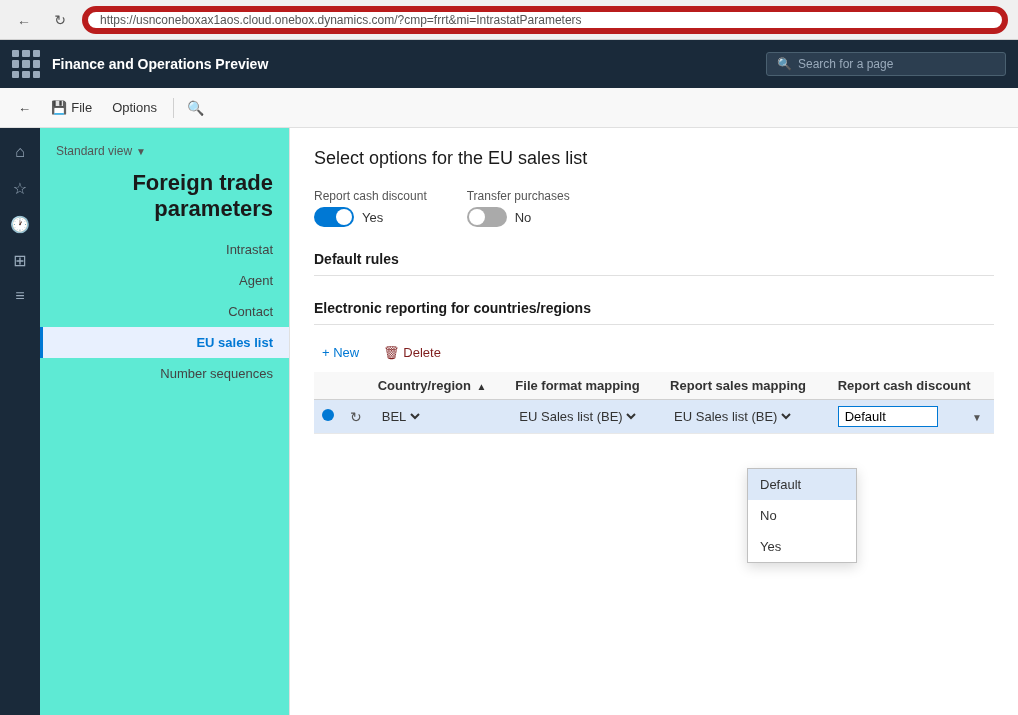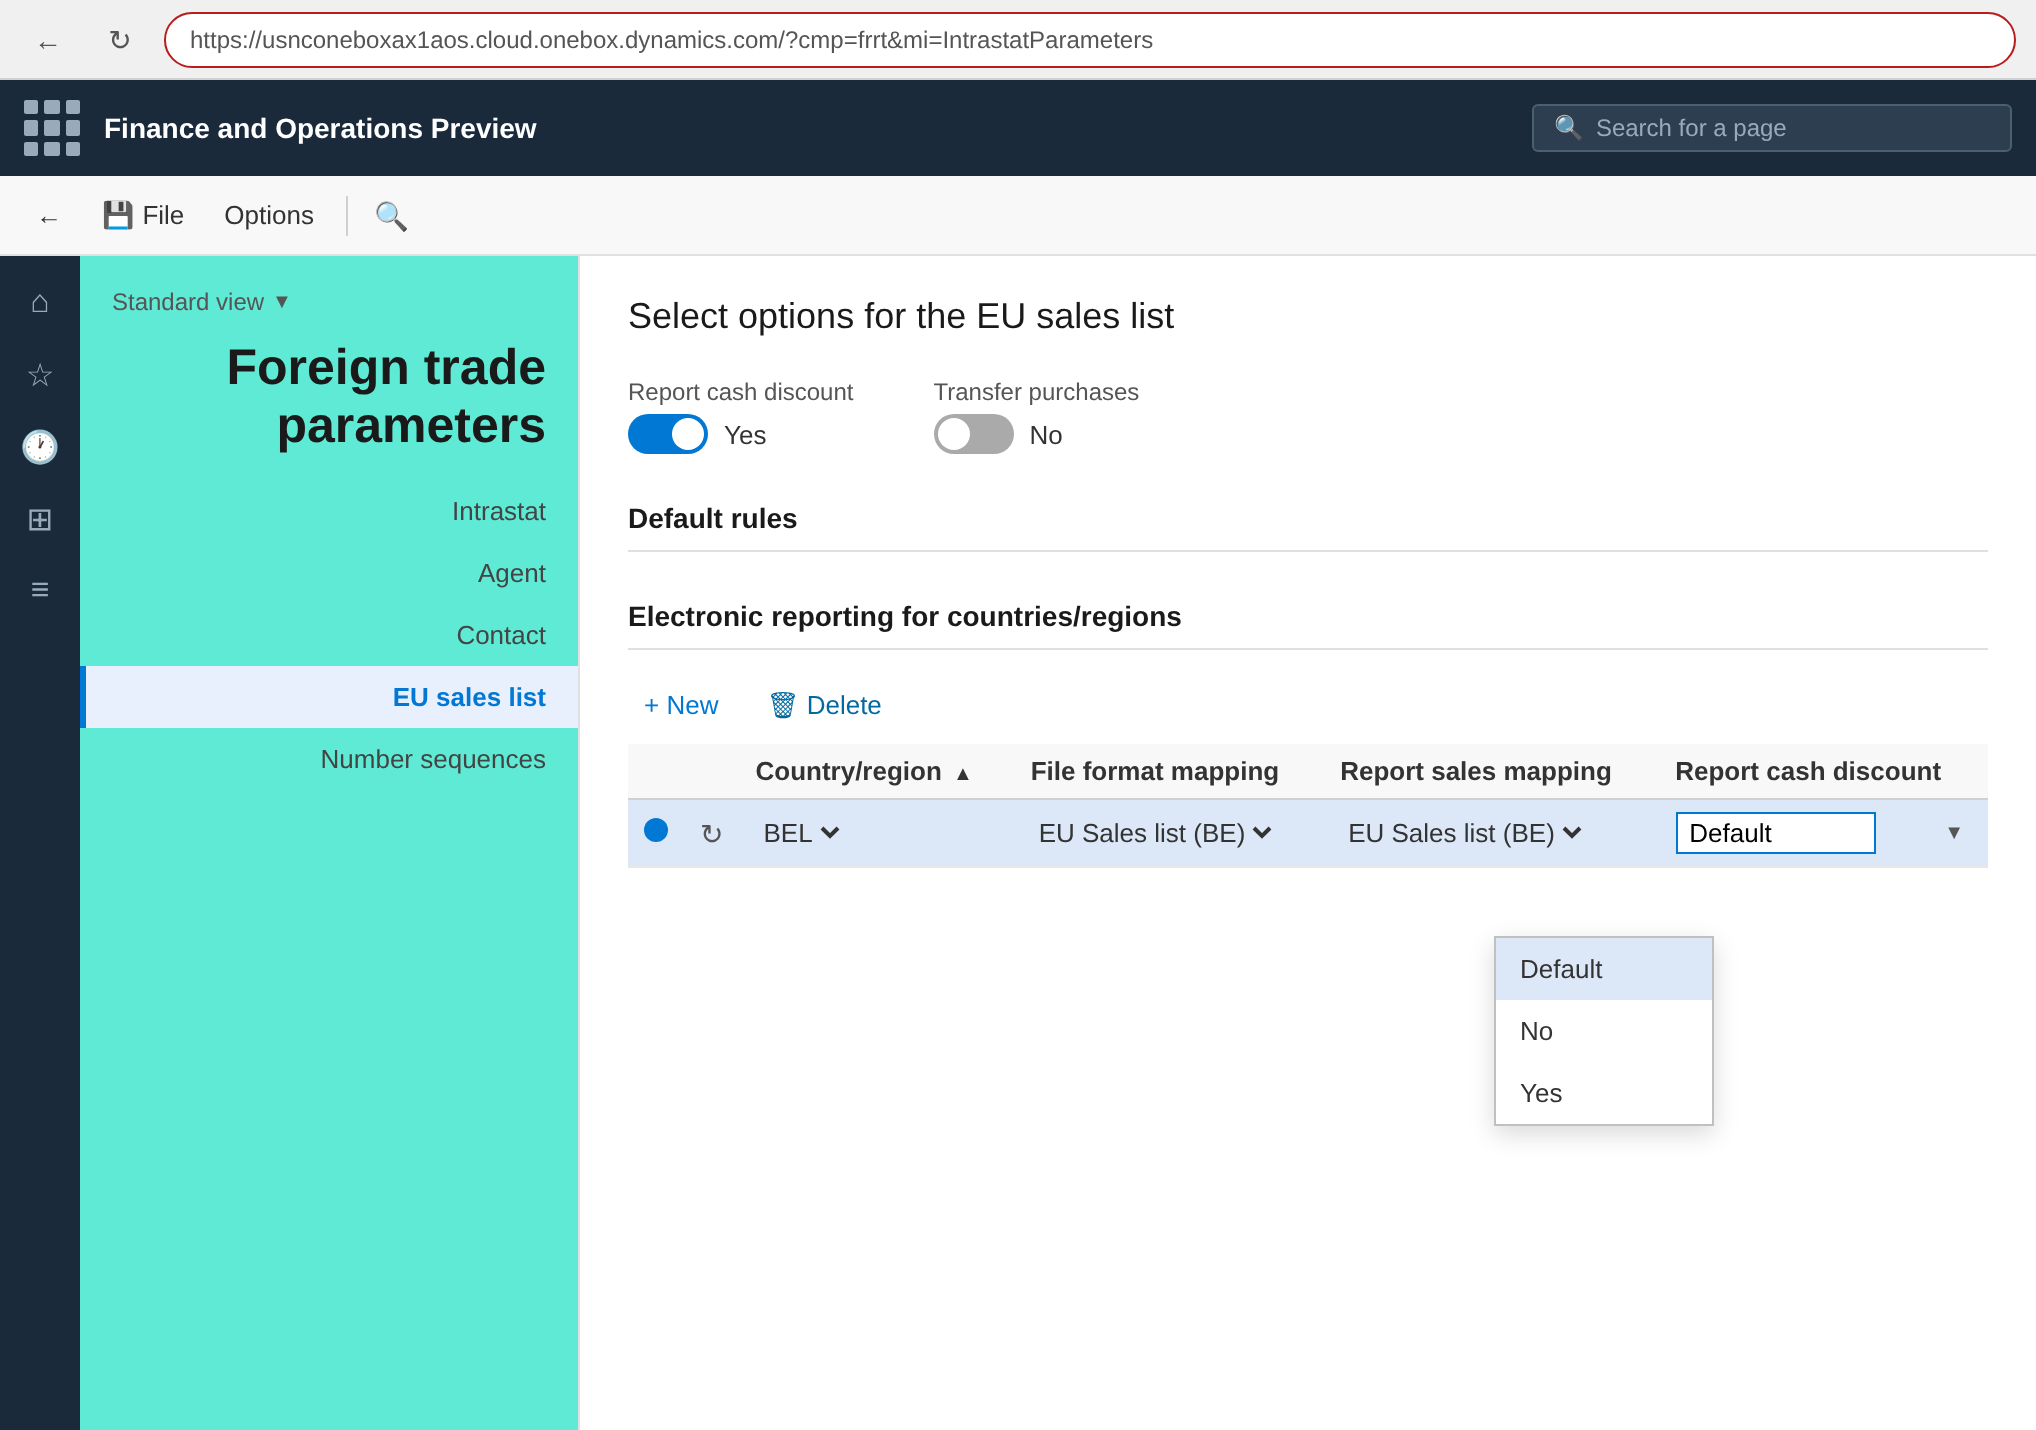--- a/index.html
+++ b/index.html
@@ -20,21 +20,21 @@
       border-radius: 50%;
       border: none;
       background: transparent;
       cursor: pointer;
       display: flex; align-items: center; justify-content: center;
       font-size: 14px; color: #555;
     }
     .browser-address-bar {
       flex: 1;
       height: 28px;
-      border: 1px solid #b91c1c;
+      border: 6px solid #b91c1c;
       border-radius: 14px;
       background: white;
       padding: 0 12px;
       font-size: 12px;
       color: #333;
       display: flex;
       align-items: center;
     }
     .browser-address-bar span { font-size: 12px; color: #555; }
 
@@ -115,21 +115,21 @@
       padding: 8px 16px;
       display: flex;
       align-items: center;
       gap: 4px;
     }
     .sidebar-view-label {
       font-size: 12px; color: #555; cursor: pointer;
     }
     .page-title {
       padding: 4px 16px 12px;
-      font-size: 25px;
+      font-size: 22px;
       font-weight: 600;
       color: #1a1a1a;
     }
     .nav-item {
       padding: 8px 16px;
       cursor: pointer;
       color: #444;
       font-size: 13px;
       border-left: 3px solid transparent;
     }
@@ -431,21 +431,21 @@
       <div class="section-group-title">Default rules</div>
     </div>
 
     <div class="section-group">
       <div class="section-group-title">Electronic reporting for countries/regions</div>
 
       <div class="table-toolbar">
         <button class="table-action-btn">
           <span>+ New</span>
         </button>
-        <button class="table-action-btn" style="color:#0369a1;">
+        <button class="table-action-btn" style="color:#7f1d1d;">
           <span>🗑 Delete</span>
         </button>
       </div>
 
       <table class="data-table">
         <thead>
           <tr>
             <th style="width:24px;"></th>
             <th style="width:24px;"></th>
             <th>

